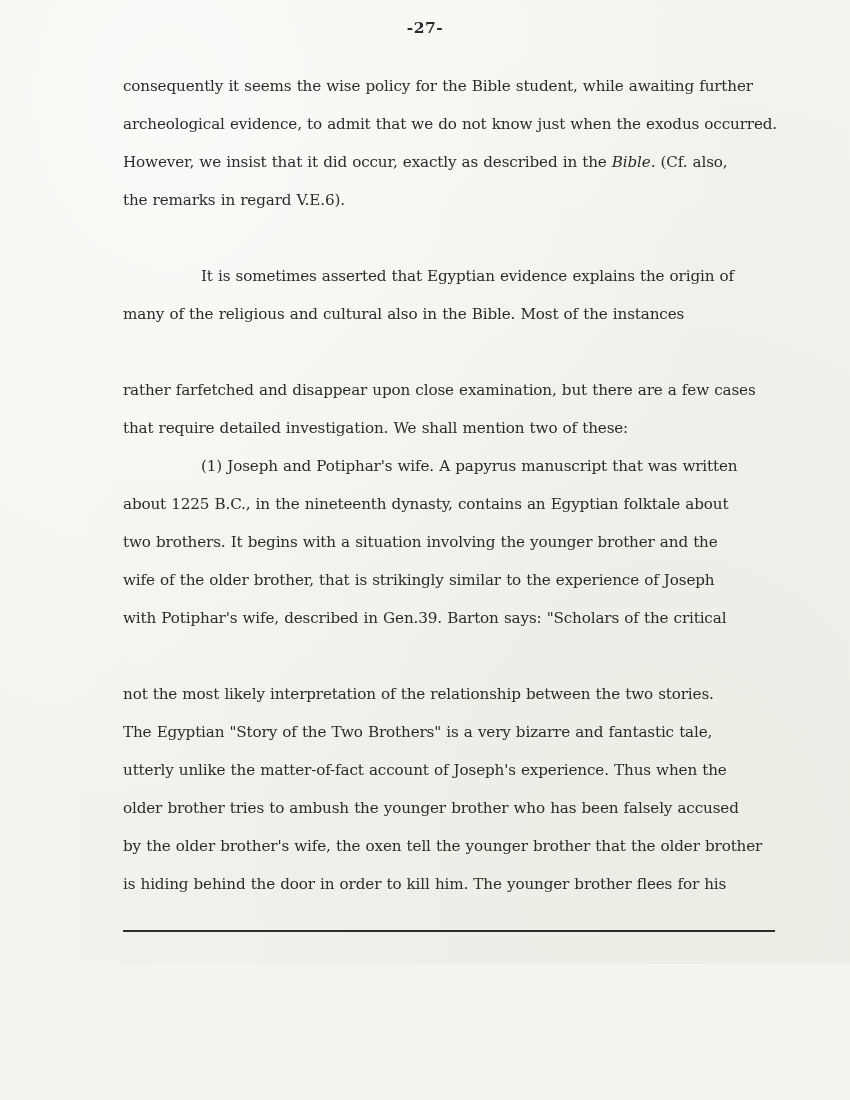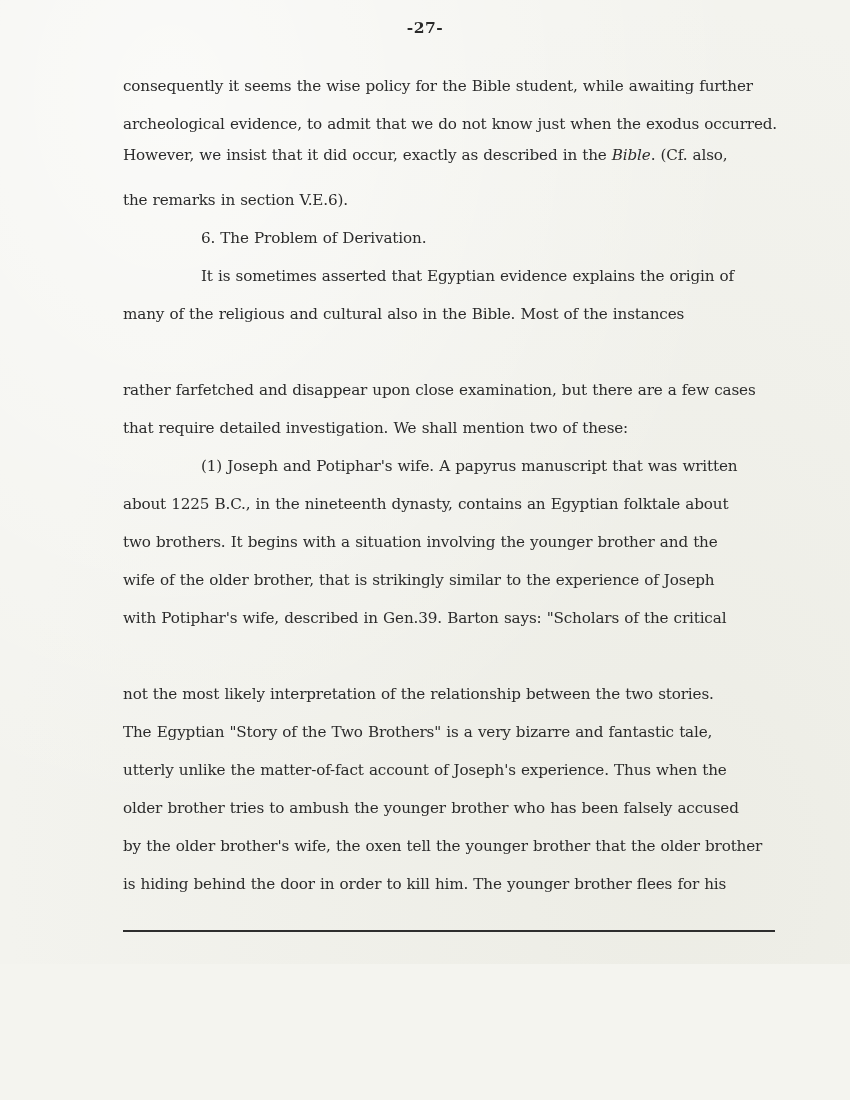--- a/index.html
+++ b/index.html
@@ -68,24 +68,23 @@
     .underline { text-decoration: underline; text-underline-offset: 3px; }
   </style>
 </head>
 <body>
 
 <div class="page">
   <div class="page-number">-27-</div>
 
   <div class="line" style="top:77px">consequently it seems the wise policy for the Bible student, while awaiting further</div>
   <div class="line" style="top:115px">archeological evidence, to admit that we do not know just when the exodus occurred.</div>
-  <div class="line" style="top:146px"><span>However, we insist that it did occur, exactly as described in the </span><span class="italic">Bible</span><span>.  (Cf. also,</span></div>
-  <div class="line" style="top:191px">the remarks in section V.E.6).</div>
+  <div class="line" style="top:153px"><span>However, we insist that it did occur, exactly as described in the </span><span class="italic">Bible</span><span>.  (Cf. also,</span></div>
+  <div class="line" style="top:191px">the remarks in regard V.E.6).</div>
 
-  <div class="line indent" style="top:229px">6. The Problem of Derivation.</div>
 
   <div class="line indent" style="top:267px">It is sometimes asserted that Egyptian evidence explains the origin of</div>
   <div class="line" style="top:305px">many of the religious and cultural also in the Bible.  Most of the instances</div>
   <div class="line" style="top:381px">rather farfetched and disappear upon close examination, but there are a few cases</div>
   <div class="line" style="top:419px">that require detailed investigation.  We shall mention two of these:</div>
 
   <div class="line indent" style="top:457px">(1) Joseph and Potiphar's wife.  A papyrus manuscript that was written</div>
   <div class="line" style="top:495px">about 1225 B.C., in the nineteenth dynasty, contains an Egyptian folktale about</div>
   <div class="line" style="top:533px">two brothers.  It begins with a situation involving the younger brother and the</div>
   <div class="line" style="top:571px">wife of the older brother, that is strikingly similar to the experience of Joseph</div>

